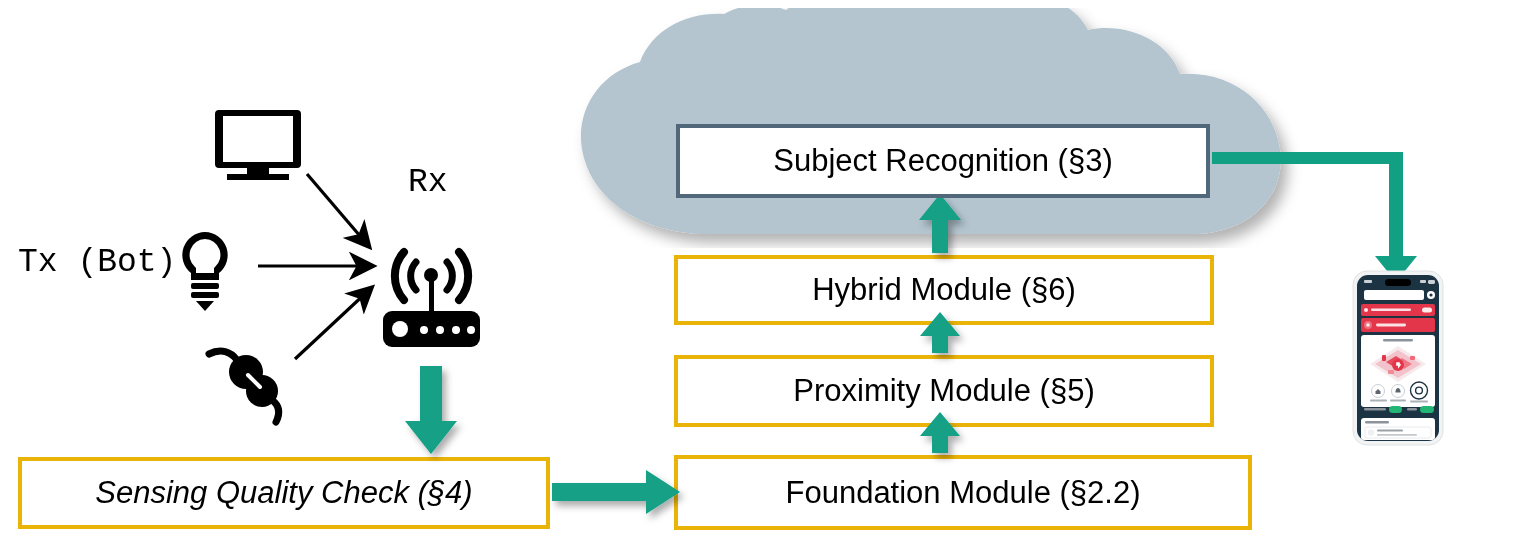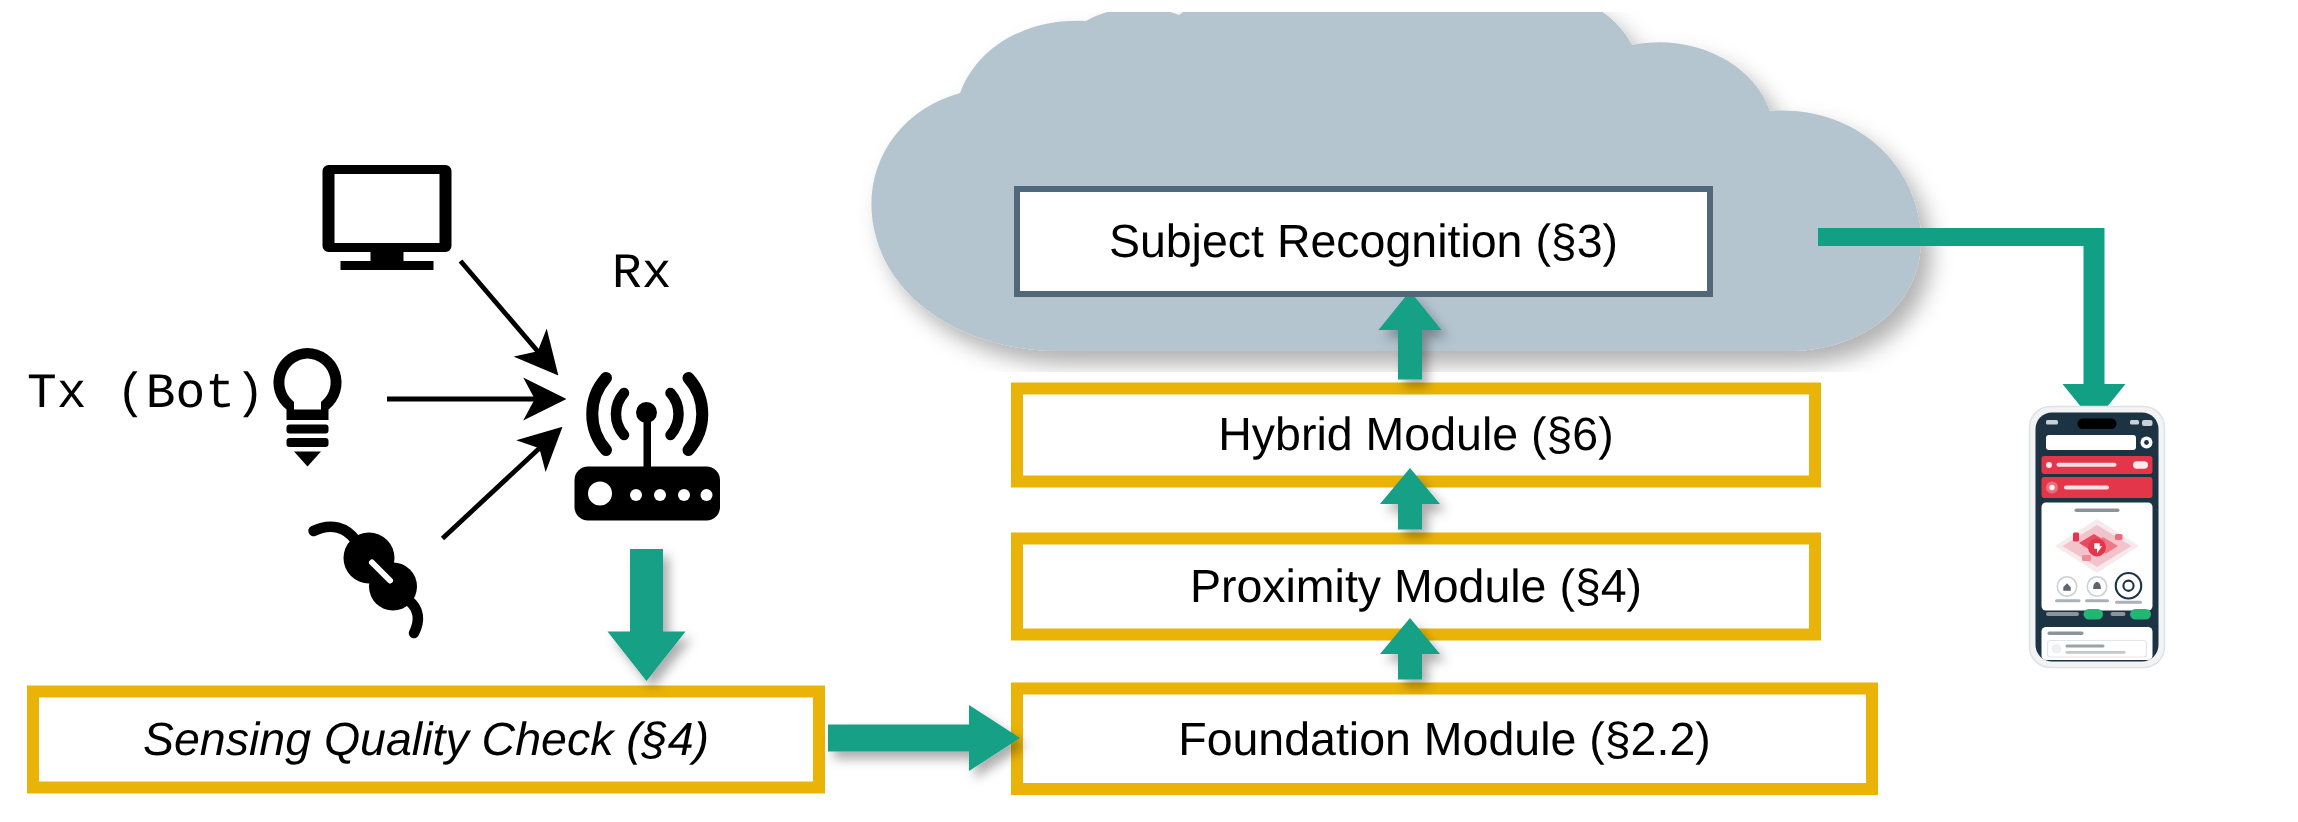--- a/index.html
+++ b/index.html
@@ -37,24 +37,24 @@
     box-sizing: border-box;
     background: #ffffff;
     display: flex;
     align-items: center;
     justify-content: center;
     color: #000000;
     font-size: 31px;
     font-family: "Liberation Sans", sans-serif;
     white-space: nowrap;
   }
-  .box.teal   { border: 8px solid #eab308; }
+  .box.teal   { border: 4px solid #eab308; }
   .box.slate  { border: 4px solid #51687a; }
 
-  #box-subject    { left: 676px; top: 124px; width: 466px; height: 74px; z-index: 6; }
+  #box-subject    { left: 676px; top: 124px; width: 534px; height: 74px; z-index: 6; }
   #box-hybrid     { left: 674px; top: 255px; width: 540px; height: 70px; }
   #box-proximity  { left: 674px; top: 355px; width: 540px; height: 72px; }
   #box-foundation { left: 674px; top: 455px; width: 578px; height: 75px; }
   #box-sensing    { left: 18px;  top: 457px; width: 532px; height: 72px; font-style: italic; }
 
   
   #cloud-wrap { left: 556px; top: 8px; width: 760px; height: 240px; z-index: 2; }
 
   
   #arrows-svg, #icons-svg { left: 0; top: 0; width: 1532px; height: 548px; }
@@ -190,21 +190,21 @@
     </g>
   </svg>
 
   <div id="label-tx" class="abs plain-label">Tx (Bot)</div>
   <div id="label-rx" class="abs plain-label">Rx</div>
 
   <div id="box-subject" class="abs box slate">Subject Recognition (§3)</div>
 
   <div id="box-hybrid" class="abs box teal">Hybrid Module (§6)</div>
 
-  <div id="box-proximity" class="abs box teal">Proximity Module (§4)</div>
+  <div id="box-proximity" class="abs box teal">Proximity Module (§5)</div>
 
   <div id="box-foundation" class="abs box teal">Foundation Module (§2.2)</div>
 
   <div id="box-sensing" class="abs box teal">Sensing Quality Check (§4)</div>
 
   <div id="phone" class="abs">
     <svg width="92" height="176" viewBox="0 0 92 176" xmlns="http://www.w3.org/2000/svg">
 
       <rect x="1" y="1" width="90" height="174" rx="14" fill="#f2f3f4" stroke="#dfe2e4" stroke-width="1"></rect>
 

